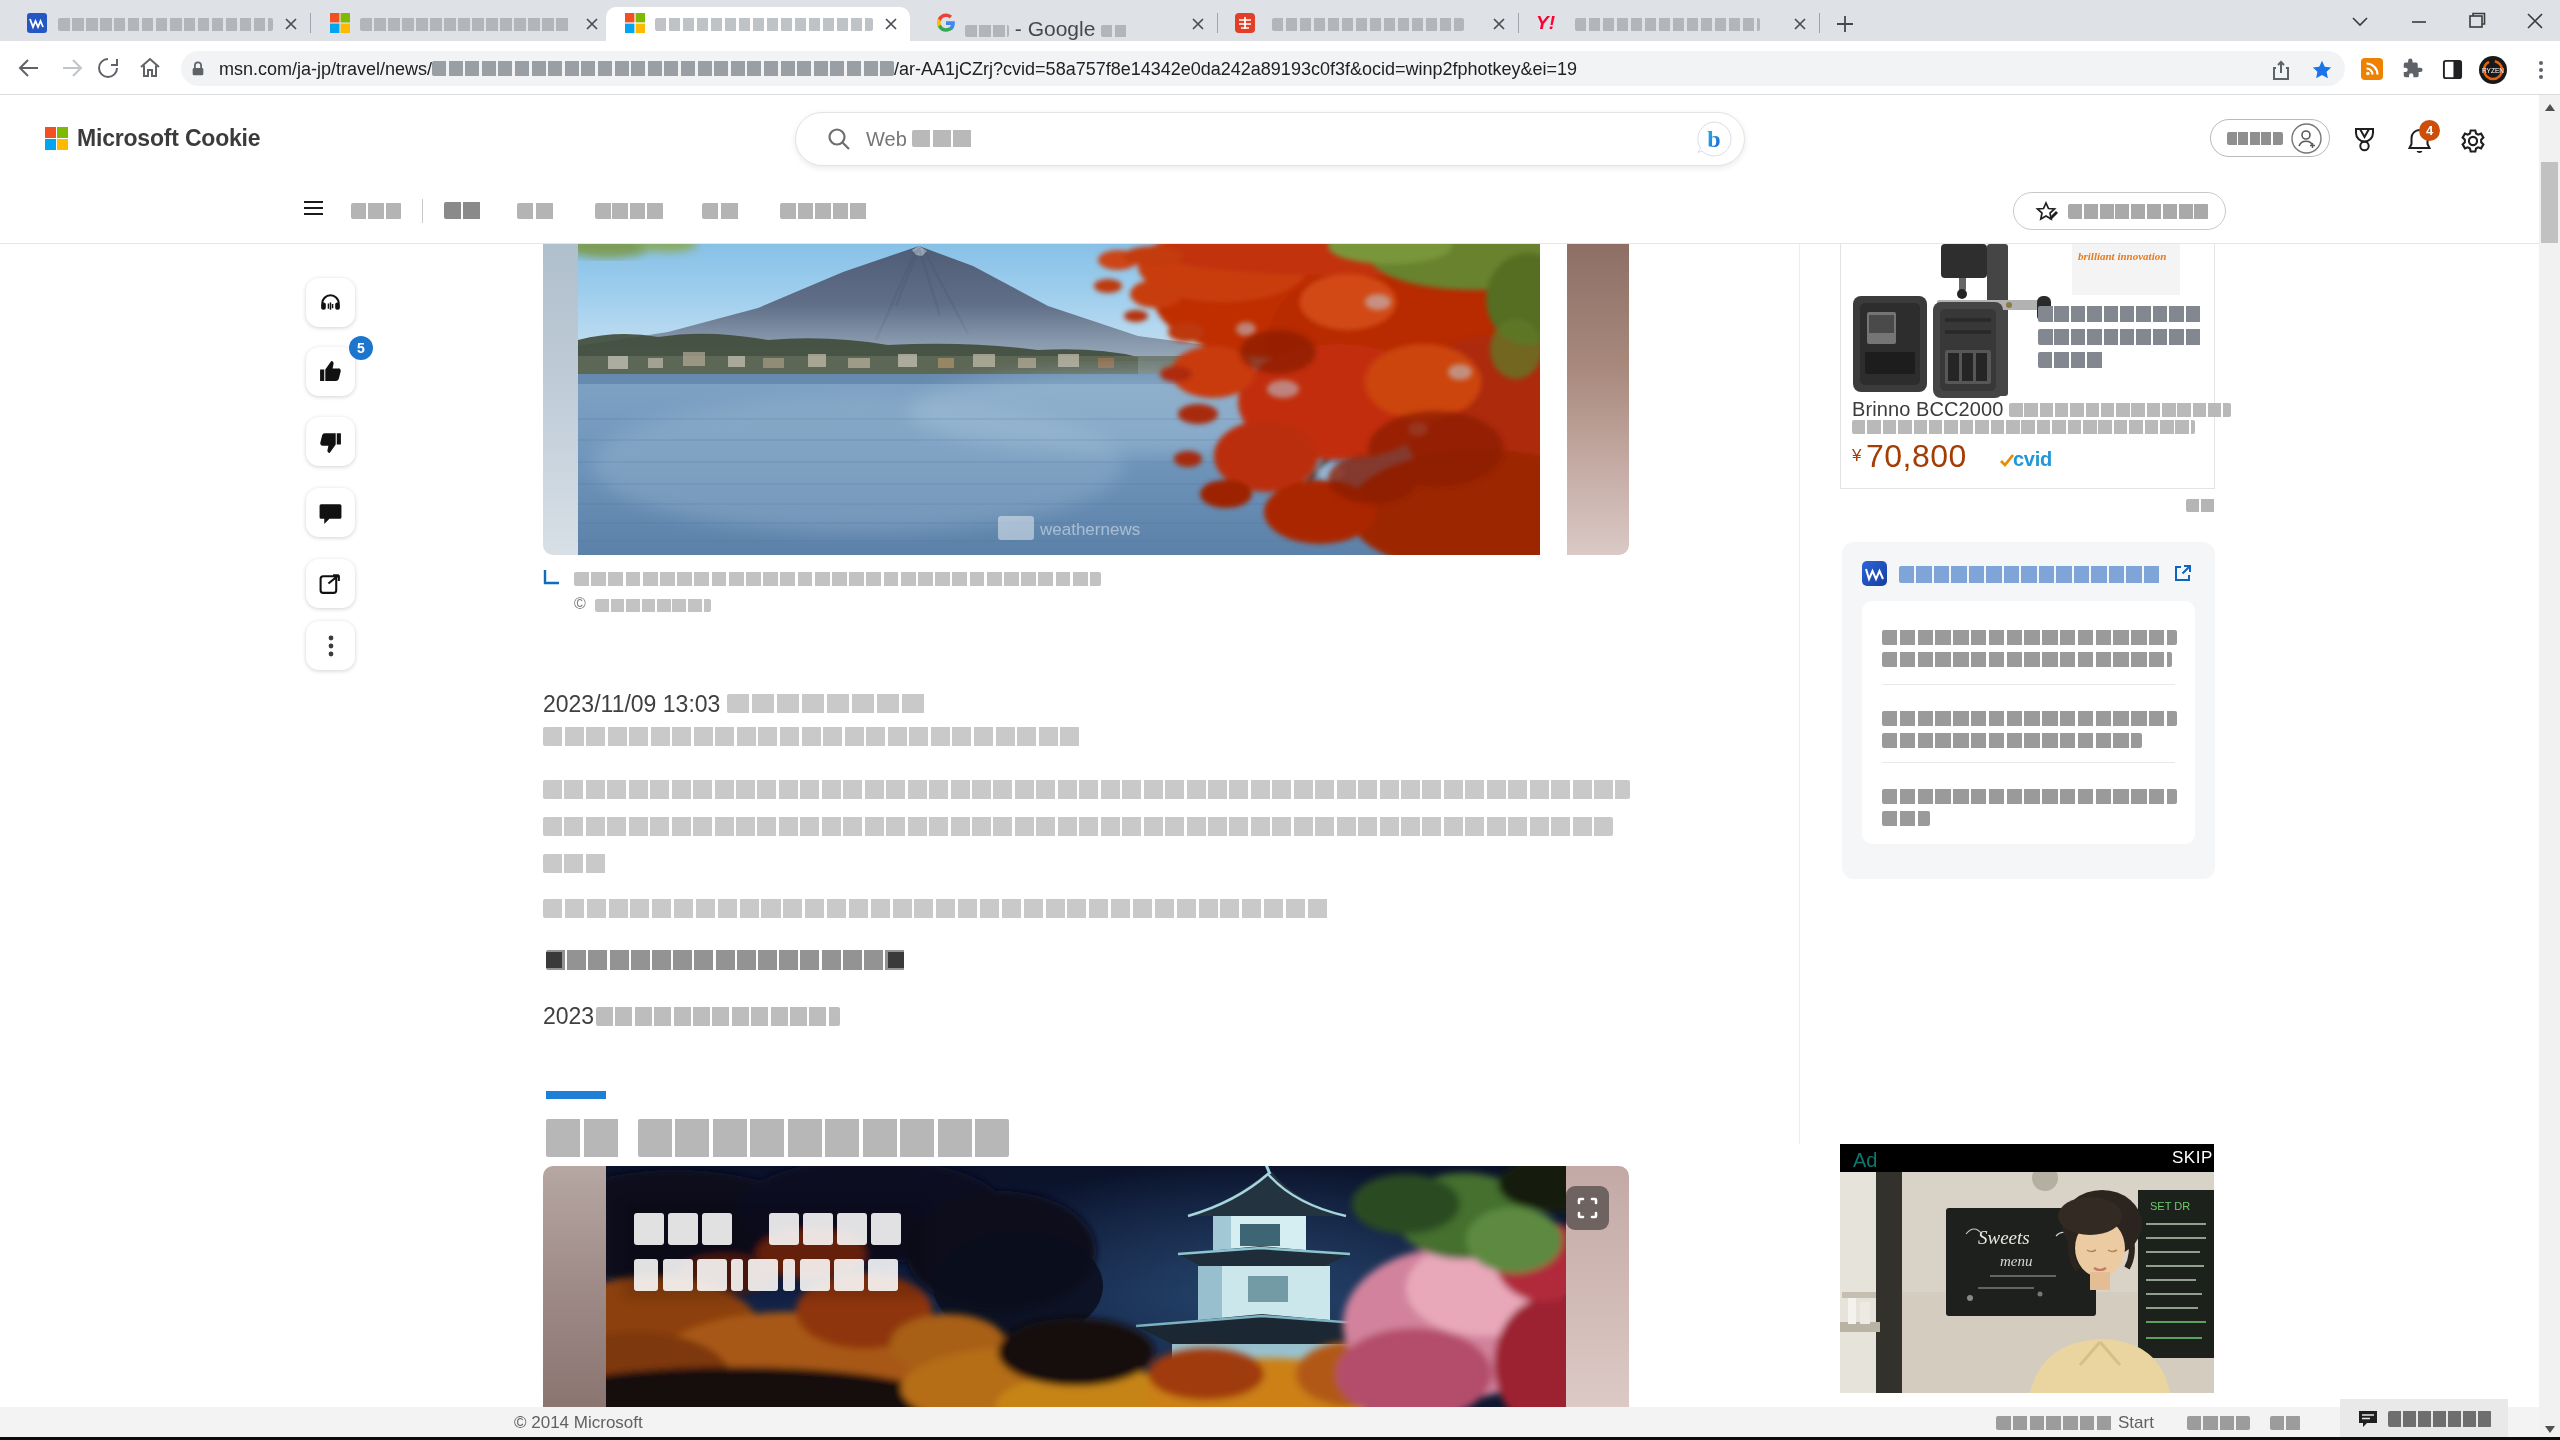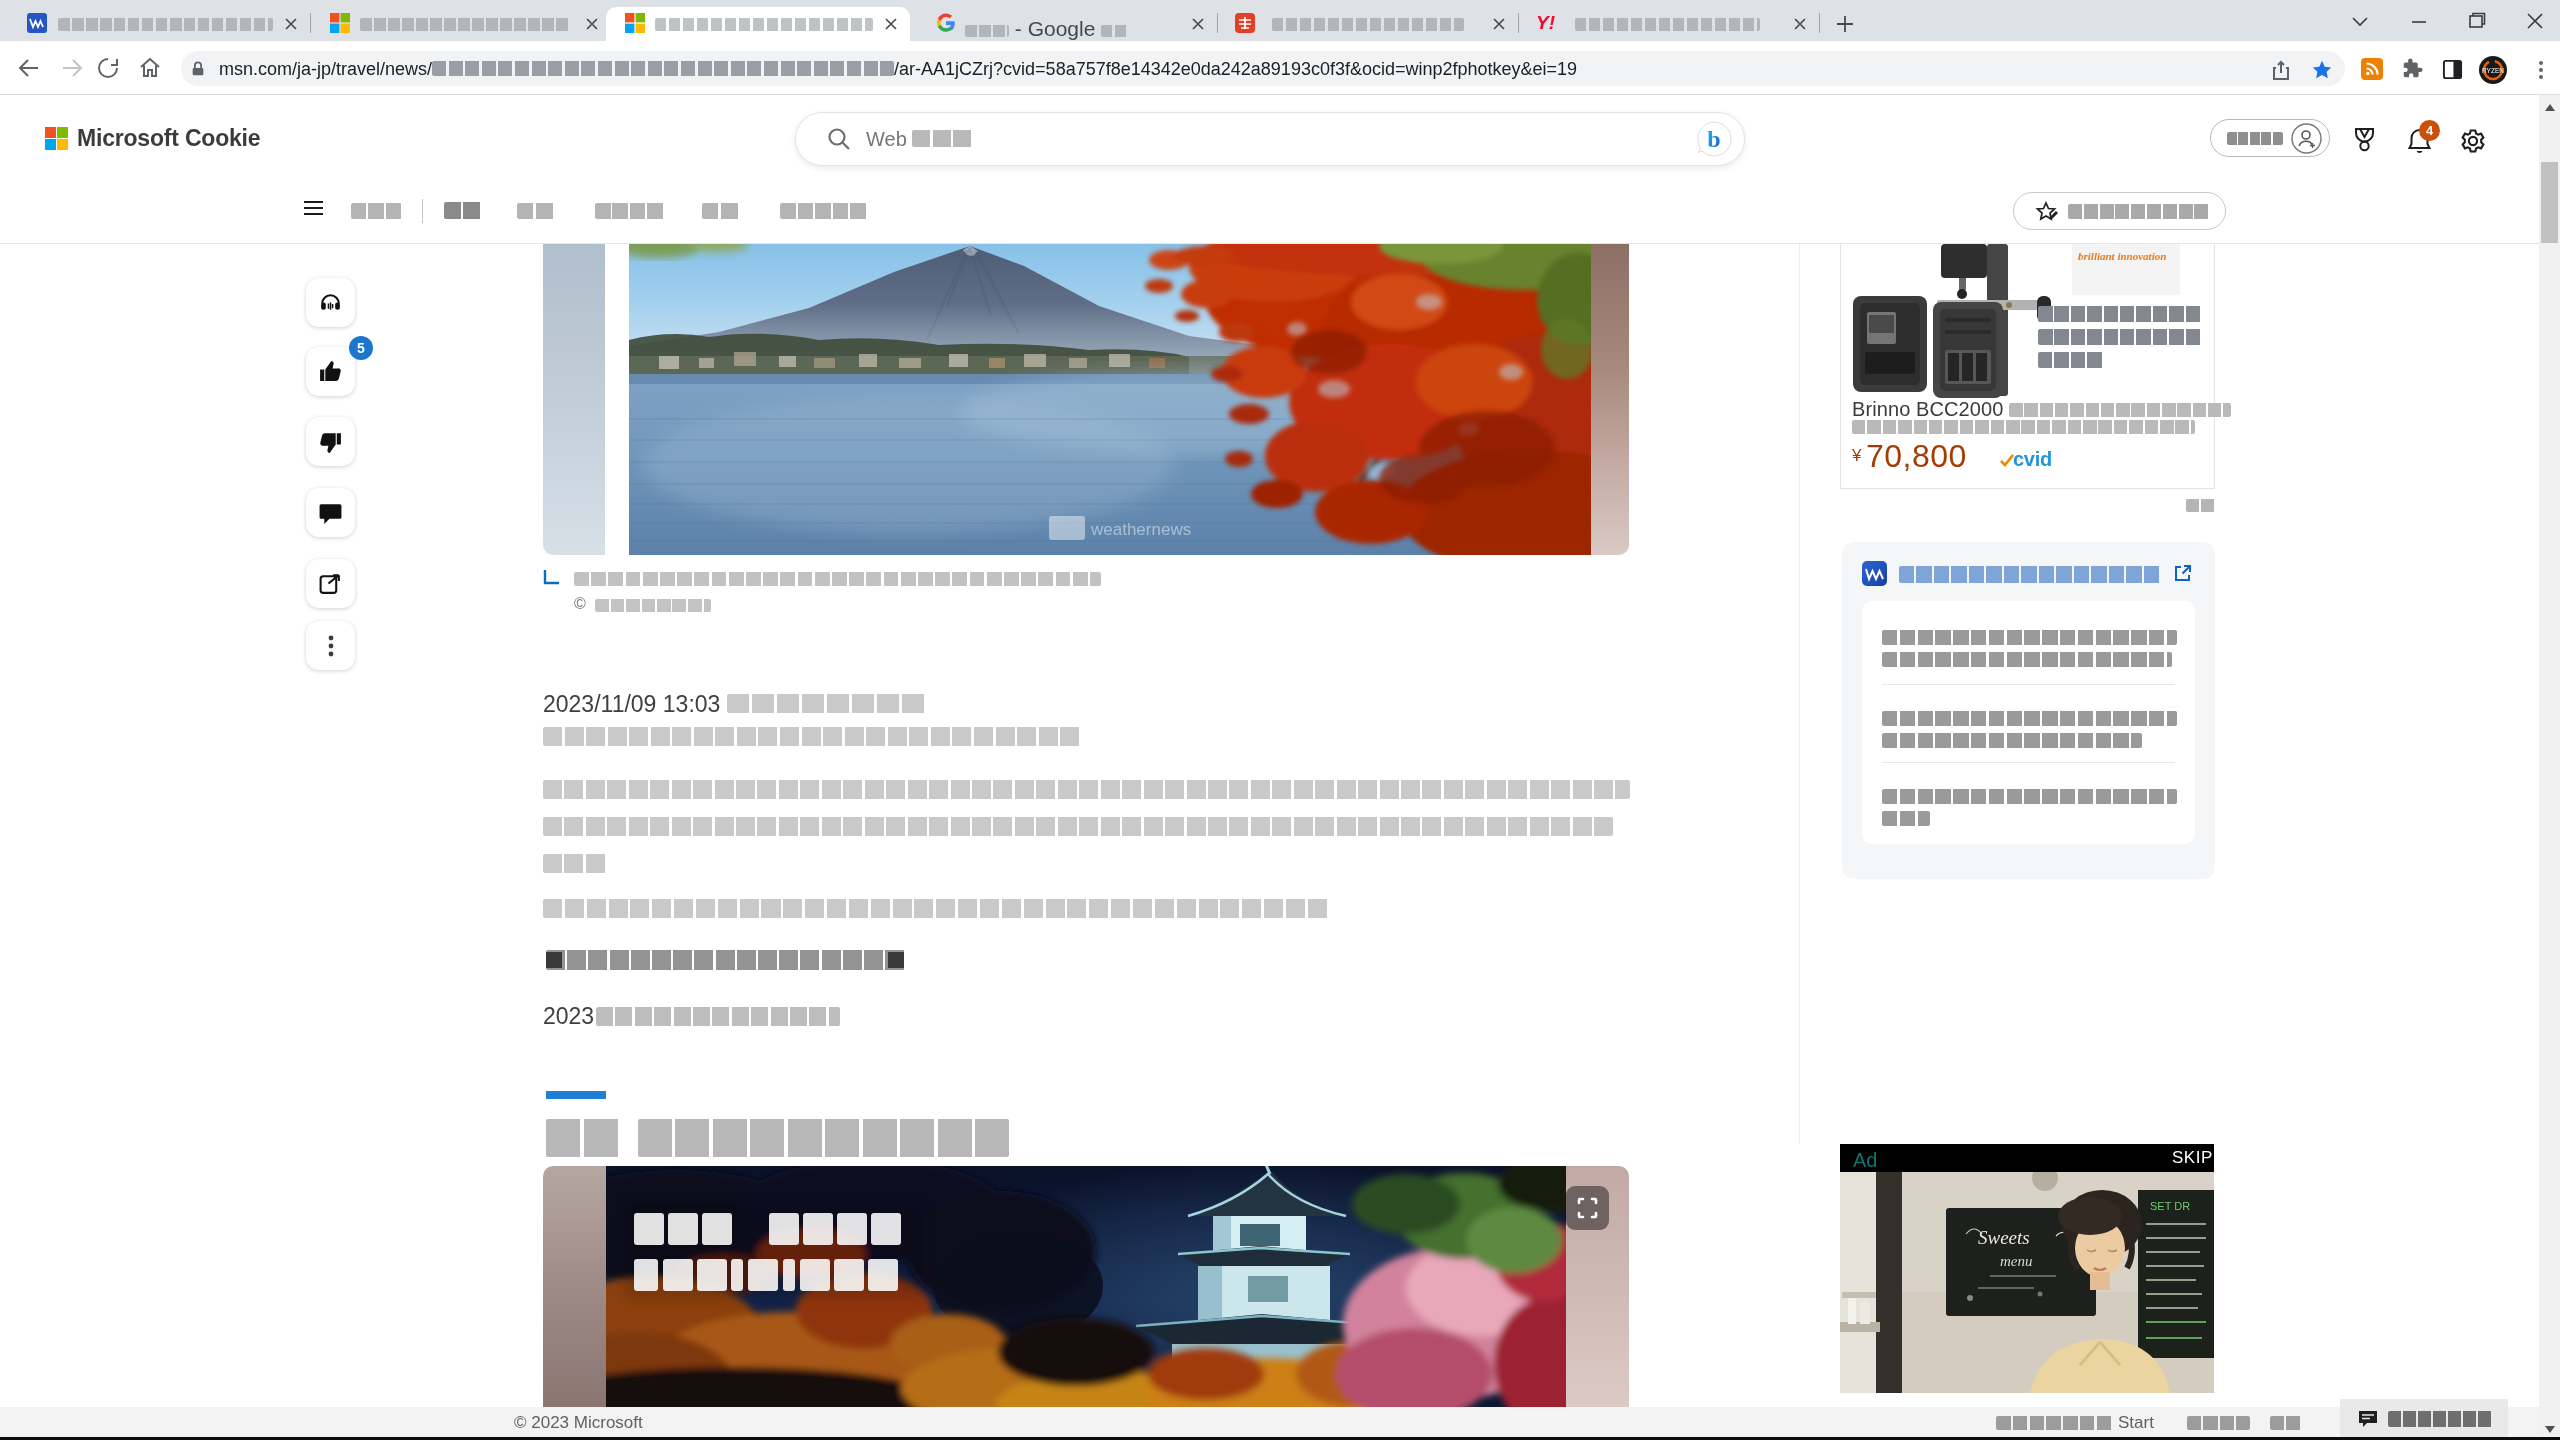--- a/index.html
+++ b/index.html
@@ -252,21 +252,21 @@
   </svg>
 <svg class="abs" style="left:320px;top:634px" width="22" height="24">
     <circle cx="11" cy="4" r="2.4" fill="#3c3c3c"></circle>
     <circle cx="11" cy="12" r="2.4" fill="#3c3c3c"></circle>
     <circle cx="11" cy="20" r="2.4" fill="#3c3c3c"></circle>
   </svg>
 <div class="abs" style="left:349px;top:336px;width:24px;height:24px;border-radius:50%;background:#1d76ce;color:#fff;font-weight:bold;font-size:14px;text-align:center;line-height:24px">5</div>
 
 <div class="abs" style="left:543px;top:244px;width:62px;height:311px;background:linear-gradient(180deg,#b0bfcc 0%,#c3cfda 55%,#d8e0e6 100%);border-radius:0 0 0 10px"></div>
 <div class="abs" style="left:1567px;top:244px;width:62px;height:311px;background:linear-gradient(180deg,#8d6f66 0%,#a8897c 40%,#c8afa9 75%,#dac9c5 100%);border-radius:0 0 10px 0"></div>
-<div class="abs" style="left:629px;top:244px;width:962px;height:311px;overflow:hidden">
+<div class="abs" style="left:578px;top:244px;width:962px;height:311px;overflow:hidden">
 <svg width="962" height="311" viewBox="0 0 962 311">
 <defs>
 <linearGradient id="sky" x1="0" y1="0" x2="0" y2="1">
           <stop offset="0" stop-color="#87c1e8"></stop>
           <stop offset="0.65" stop-color="#b3d9f1"></stop>
           <stop offset="1" stop-color="#d2e9f7"></stop>
         </linearGradient>
 <linearGradient id="mtn" x1="0" y1="0" x2="0" y2="1">
           <stop offset="0" stop-color="#4f5c76"></stop>
           <stop offset="0.5" stop-color="#63728a"></stop>
@@ -608,21 +608,21 @@
 <path d="M247 78 q4 3 9 0 M268 78 q4 3 9 0" stroke="#b08860" stroke-width="1.5" fill="none"></path>
 <path d="M254 96 q6 4 12 0" stroke="#c27a66" stroke-width="2.2" fill="none"></path>
 <rect x="250" y="100" width="20" height="18" fill="#e5bd94"></rect>
 <path d="M190 221 q12 -52 72 -54 q58 2 68 54 Z" fill="#ead5a0"></path>
 <path d="M260 170 l-20 23 M260 170 l20 23" stroke="#d6c088" stroke-width="3" fill="none"></path>
 </g>
 </svg>
   </div>
 
 <div class="abs" style="left:0;top:1407px;width:2560px;height:30px;background:#f3f3f3"></div>
-<div class="abs" style="left:514px;top:1413px;font-size:17px;color:#616161">© 2023 Microsoft</div>
+<div class="abs" style="left:514px;top:1413px;font-size:17px;color:#616161">© 2014 Microsoft</div>
 <div class="tl" style="left:1996px;top:1416px;width:118px;height:14px;--c:#9c9c9c;--g:14.5px;--p:16.8px"></div>
 <div class="abs" style="left:2118px;top:1413px;font-size:17px;color:#616161">Start</div>
 <div class="tl" style="left:2187px;top:1416px;width:63px;height:14px;--c:#9c9c9c;--g:14.5px;--p:16.3px"></div>
 <div class="tl" style="left:2270px;top:1416px;width:31px;height:14px;--c:#9c9c9c;--g:14px;--p:16px"></div>
 <div class="abs" style="left:2340px;top:1399px;width:168px;height:41px;background:#e9e9e9"></div>
 <svg class="abs" style="left:2357px;top:1409px" width="22" height="20" viewBox="0 0 22 20">
     <path fill="#1f1f1f" d="M2 2 h18 v12 h-10 l-4 4 v-4 h-4z"></path>
     <path d="M5 6 h12 M5 9.5 h8" stroke="#e9e9e9" stroke-width="1.6"></path>
   </svg>
 <div class="tl" style="left:2388px;top:1411px;width:104px;height:16px;--c:#6e6e6e;--g:13px;--p:15px"></div>

